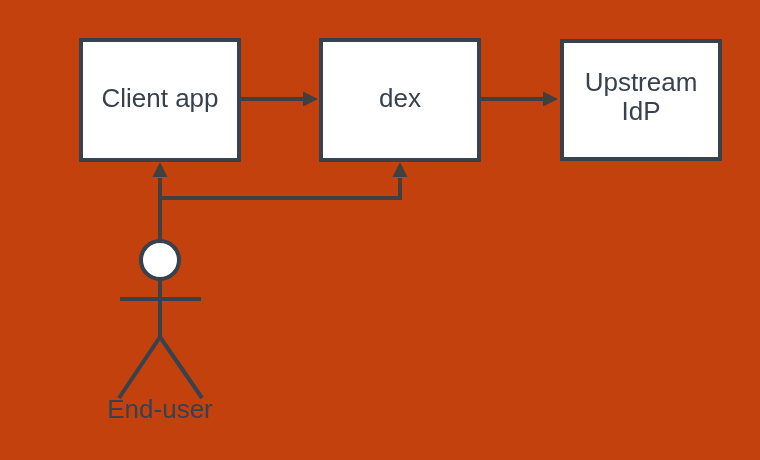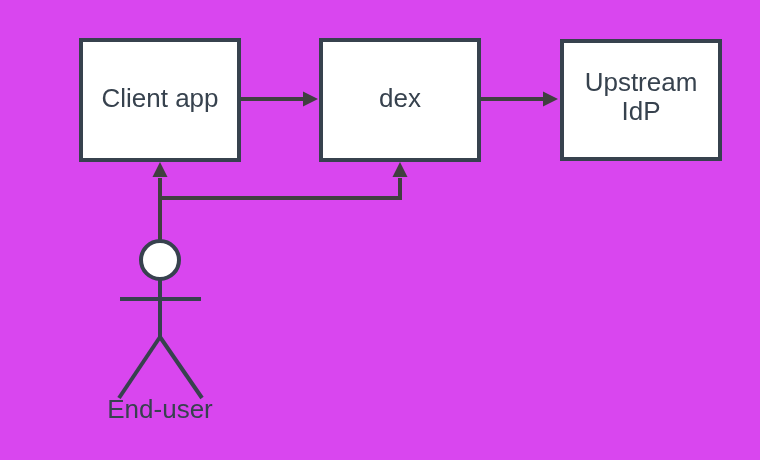--- a/index.html
+++ b/index.html
@@ -4,21 +4,21 @@
 <style>
   html, body {
     margin: 0;
     padding: 0;
     background: #ffffff;
   }
   .canvas {
     position: relative;
     width: 760px;
     height: 460px;
-    background: #d946ef;
+    background: #c2410c;
     overflow: hidden;
   }
   svg { display: block; }
   text {
     font-family: "Liberation Sans", sans-serif;
     font-size: 26px;
     font-weight: 400;
   }
   .node-rect {
     fill: #ffffff;

